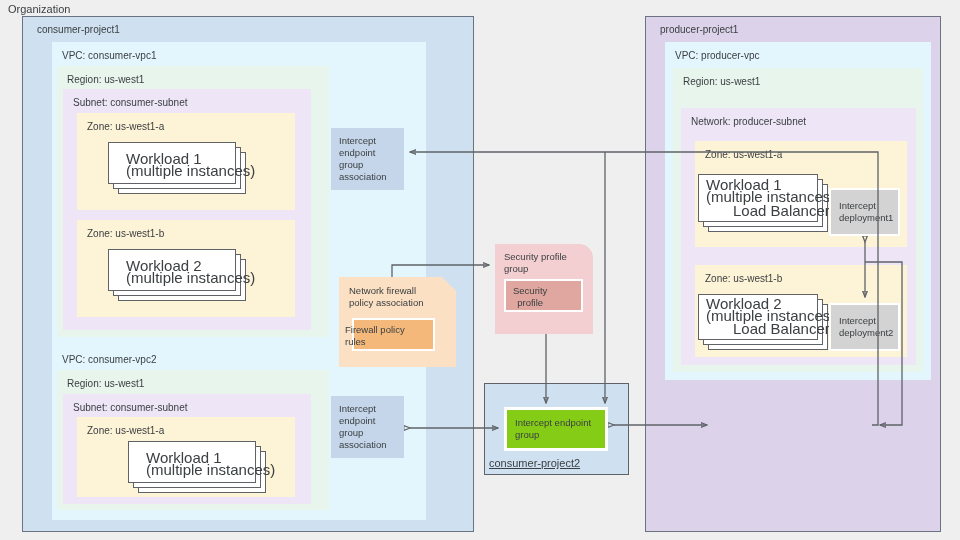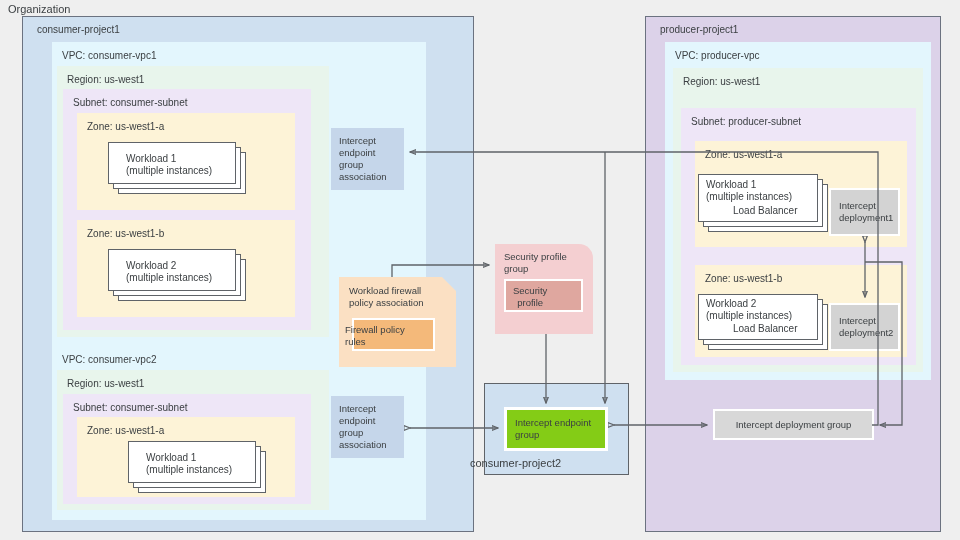--- a/index.html
+++ b/index.html
@@ -24,21 +24,21 @@
   .vpc{background:#e3f6fd;}
   .region{background:#e8f5ec;}
   .subnet{background:#eee6f7;}
   .zone{background:#fdf3d7;}
 
   .ctr-title{position:absolute;font-size:10px;color:#3c4043;left:10px;top:8px;}
 
   
   .wl-wrap{position:absolute;}
   .wl-card{position:absolute;background:#ffffff;border:1px solid #5f6368;box-sizing:border-box;}
-  .wl-text{position:absolute;font-size:10px;line-height:12px;color:#3c4043;white-space:pre-line;}
+  .wl-text{position:absolute;font-size:15px;line-height:12px;color:#3c4043;white-space:pre-line;}
 
   
   .node{position:absolute;box-sizing:border-box;display:flex;align-items:center;}
   .node-ieg-assoc{background:#c5d6ea;}
   .node-ieg{background:#84cc16;border:3px solid #ffffff;}
   .node-ieg-outer{background:#cfe0f0;border:1px solid #5f6368;}
   .node-deploy{background:#d3d3d3;border:2px solid #ffffff;}
   .node-deploy-group{background:#d8d8d8;border:2px solid #ffffff;}
   .node-txt{font-size:9.5px;line-height:12px;color:#3c4043;white-space:pre-line;padding:0 8px;}
 
@@ -133,54 +133,54 @@
 
   <div class="node node-ieg-assoc" style="left:331px;top:396px;width:73px;height:62px;">
     <div class="node-txt">Intercept
 endpoint
 group
 association</div>
   </div>
 
   <div class="nfpa" style="left:339px;top:277px;width:117px;height:90px;">
   </div>
-  <div class="nfpa-title" style="left:349px;top:285px;">Workload firewall
+  <div class="nfpa-title" style="left:349px;top:285px;">Network firewall
 policy association</div>
   <div class="fpr" style="left:352px;top:318px;width:83px;height:33px;"></div>
   <div class="fpr-txt" style="left:345px;top:324px;">Firewall policy
 rules</div>
 
   <div class="spg" style="left:495px;top:244px;width:98px;height:90px;">
   </div>
   <div class="spg-title" style="left:504px;top:251px;">Security profile
 group</div>
   <div class="sp-inner" style="left:504px;top:279px;width:79px;height:33px;"></div>
   <div class="sp-inner-txt" style="left:513px;top:285px;text-align:center;">Security
 profile</div>
 
   <div class="box node-ieg-outer" style="left:484px;top:383px;width:145px;height:92px;">
   </div>
-  <div class="p2-label" style="left:470px;top:457px;">consumer-project2</div>
+  <div class="p2-label" style="left:489px;top:457px;text-decoration:underline;">consumer-project2</div>
   <div class="node node-ieg" style="left:504px;top:407px;width:104px;height:44px;">
     <div class="node-txt">Intercept endpoint
 group</div>
   </div>
 
   <div class="box project" style="left:645px;top:16px;width:296px;height:516px;background:#dcd2e9;">
     <div class="ctr-title project-title" style="left:14px;top:7px;">producer-project1</div>
   </div>
 
   <div class="box vpc" style="left:665px;top:42px;width:266px;height:338px;">
     <div class="ctr-title">VPC: producer-vpc</div>
   </div>
   <div class="box region" style="left:673px;top:68px;width:250px;height:304px;">
     <div class="ctr-title">Region: us-west1</div>
   </div>
   <div class="box subnet" style="left:681px;top:108px;width:235px;height:257px;">
-    <div class="ctr-title">Subnet: producer-subnet</div>
+    <div class="ctr-title">Network: producer-subnet</div>
   </div>
 
   <div class="box zone" style="left:695px;top:141px;width:212px;height:106px;">
     <div class="ctr-title">Zone: us-west1-a</div>
   </div>
   <div class="wl-wrap" style="left:698px;top:174px;width:140px;height:60px;">
     <div class="wl-card" style="left:10px;top:10px;width:120px;height:48px;"></div>
     <div class="wl-card" style="left:5px;top:5px;width:120px;height:48px;"></div>
     <div class="wl-card" style="left:0px;top:0px;width:120px;height:48px;"></div>
     <div class="wl-text" style="left:8px;top:5px;">Workload 1
@@ -201,23 +201,20 @@
     <div class="wl-card" style="left:0px;top:0px;width:120px;height:46px;"></div>
     <div class="wl-text" style="left:8px;top:4px;">Workload 2
 (multiple instances)</div>
     <div class="wl-text" style="left:35px;top:29px;">Load Balancer</div>
   </div>
   <div class="node node-deploy" style="left:829px;top:303px;width:71px;height:48px;">
     <div class="node-txt">Intercept
 deployment2</div>
   </div>
 
-  <div class="node node-deploy-group" style="left:713px;top:409px;width:161px;height:31px;justify-content:center;">
-    <div class="node-txt" style="text-align:center;">Intercept deployment group</div>
-  </div>
 
   <svg class="wires" viewBox="0 0 960 540">
     <defs>
       <marker id="ah" markerWidth="7" markerHeight="7" refX="6.2" refY="3" orient="auto" markerUnits="userSpaceOnUse">
         <path d="M0,0.6 L6.2,3 L0,5.4 z" fill="#5f6368" stroke="none"></path>
       </marker>
     </defs>
 
     <path d="M 872,425 L 878,425 L 878,152 L 410,152" marker-end="url(#ah)"></path>
 

